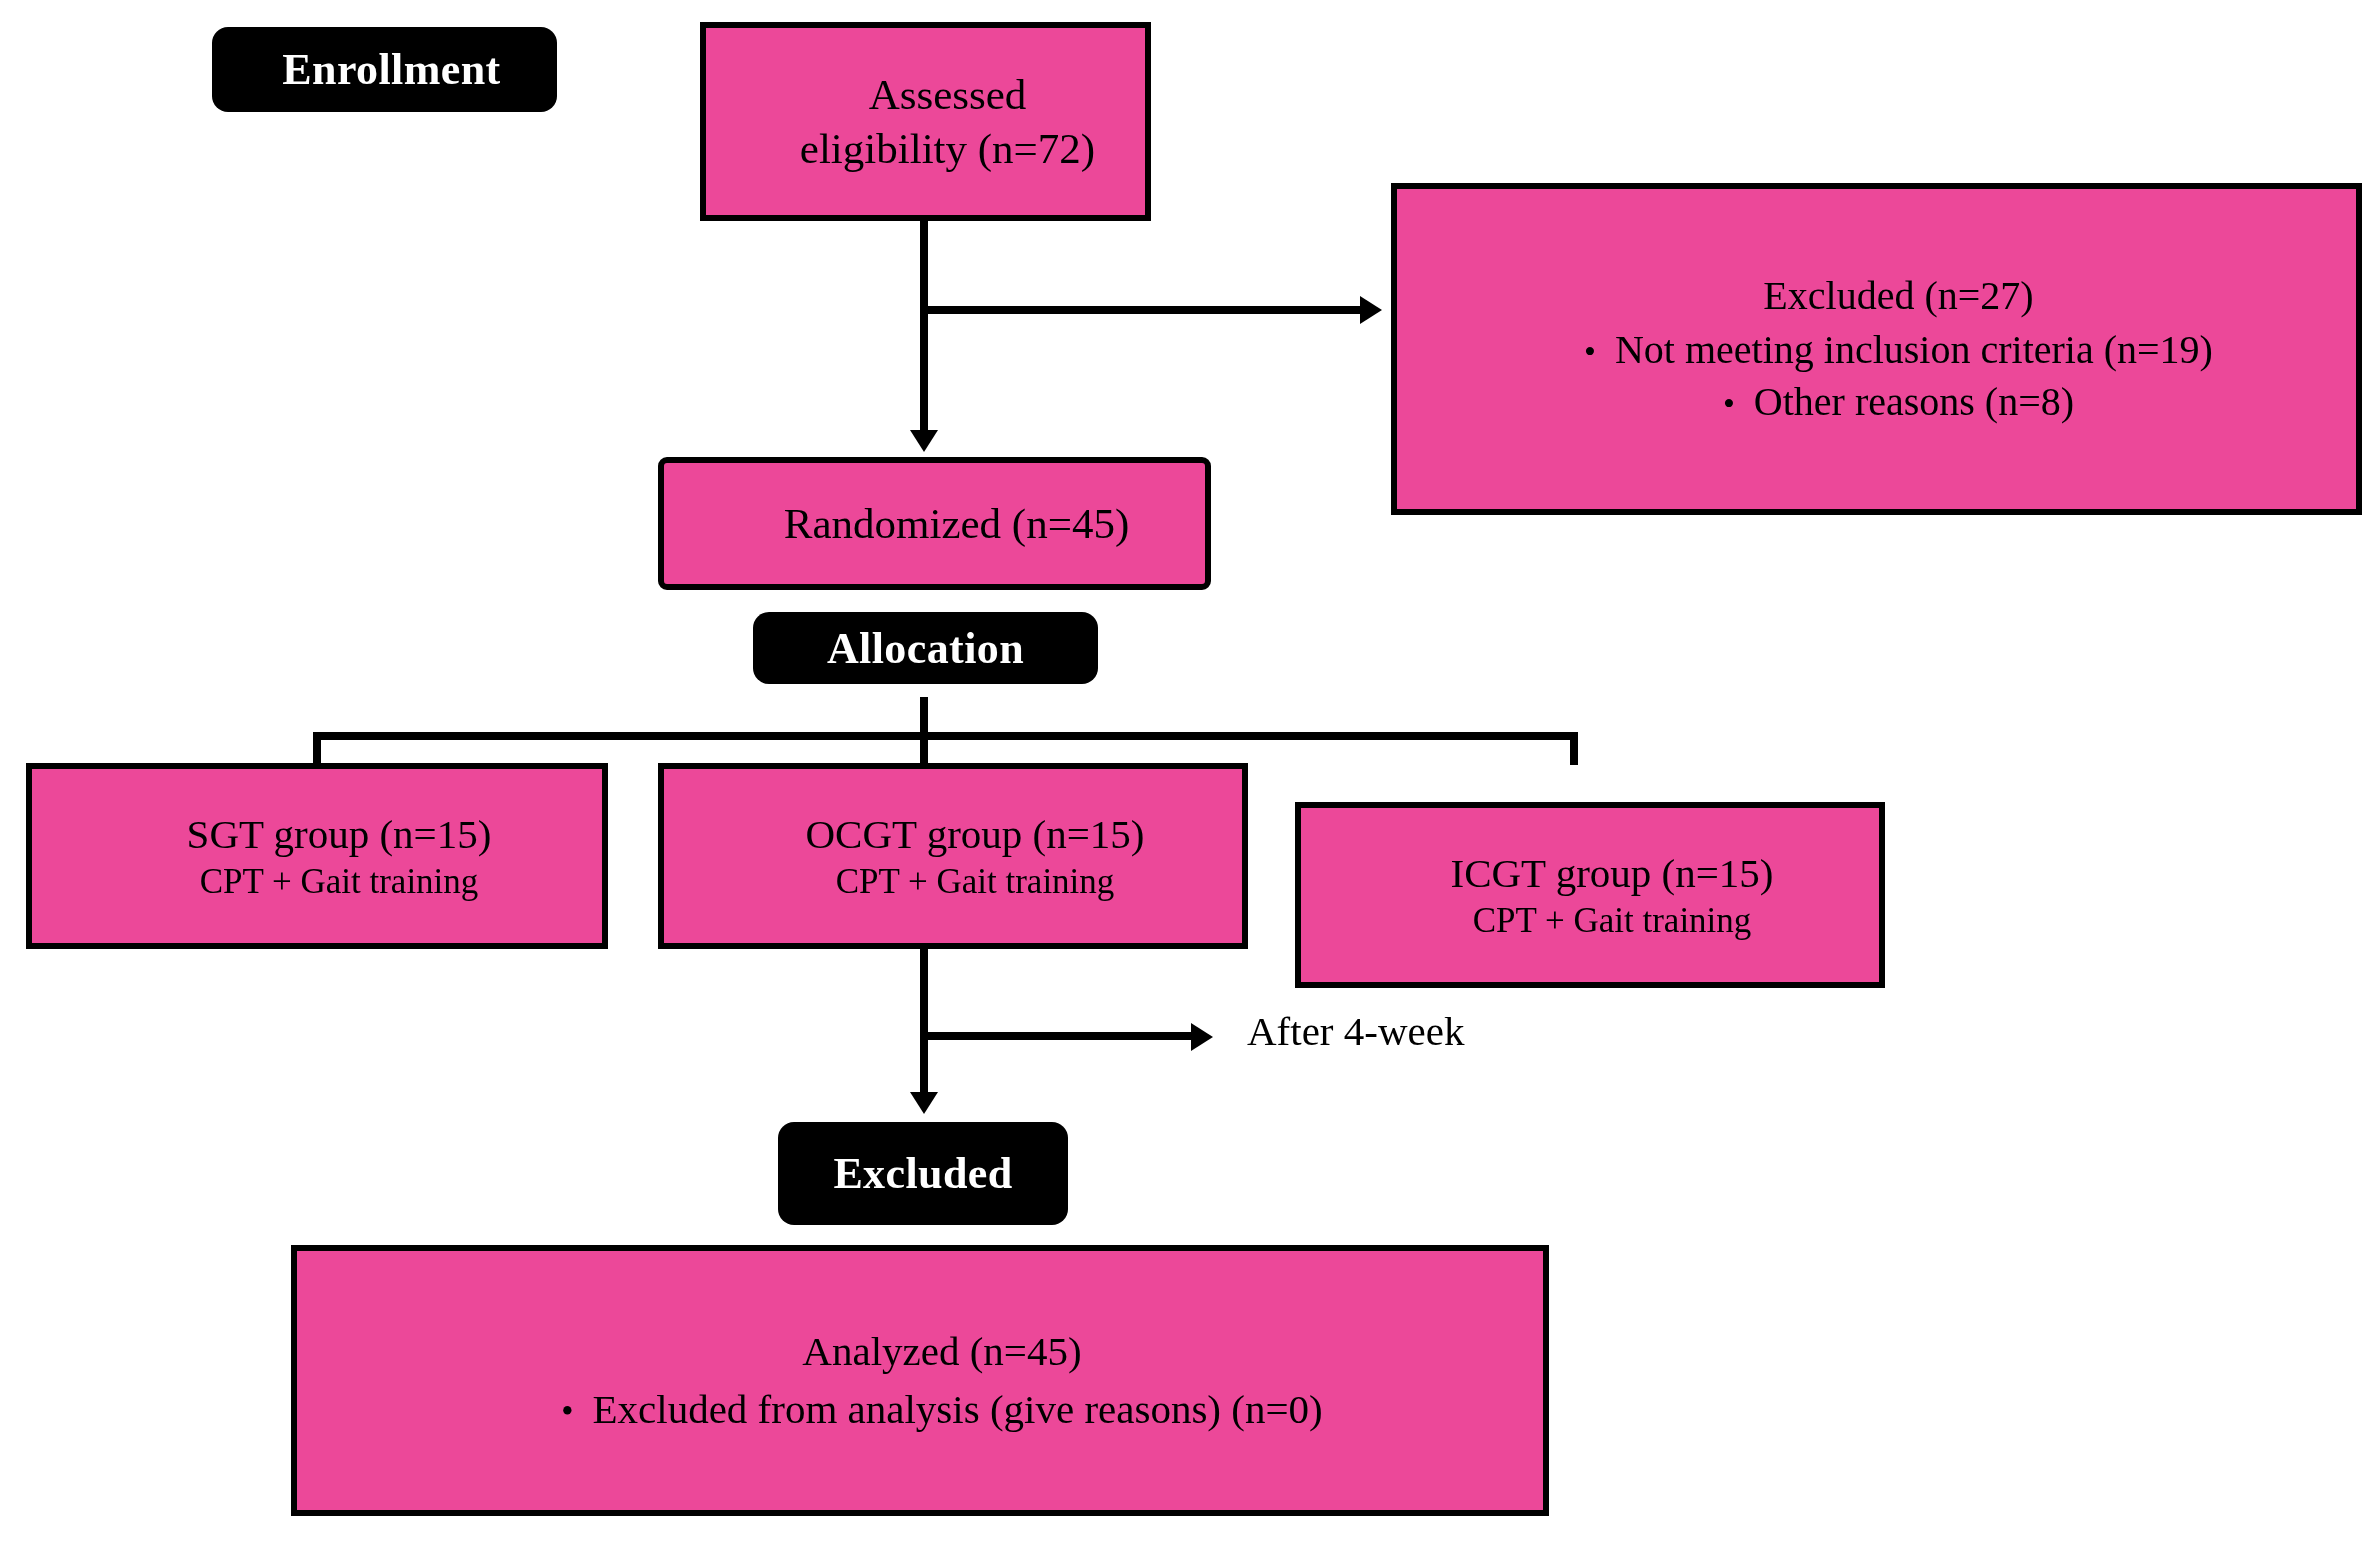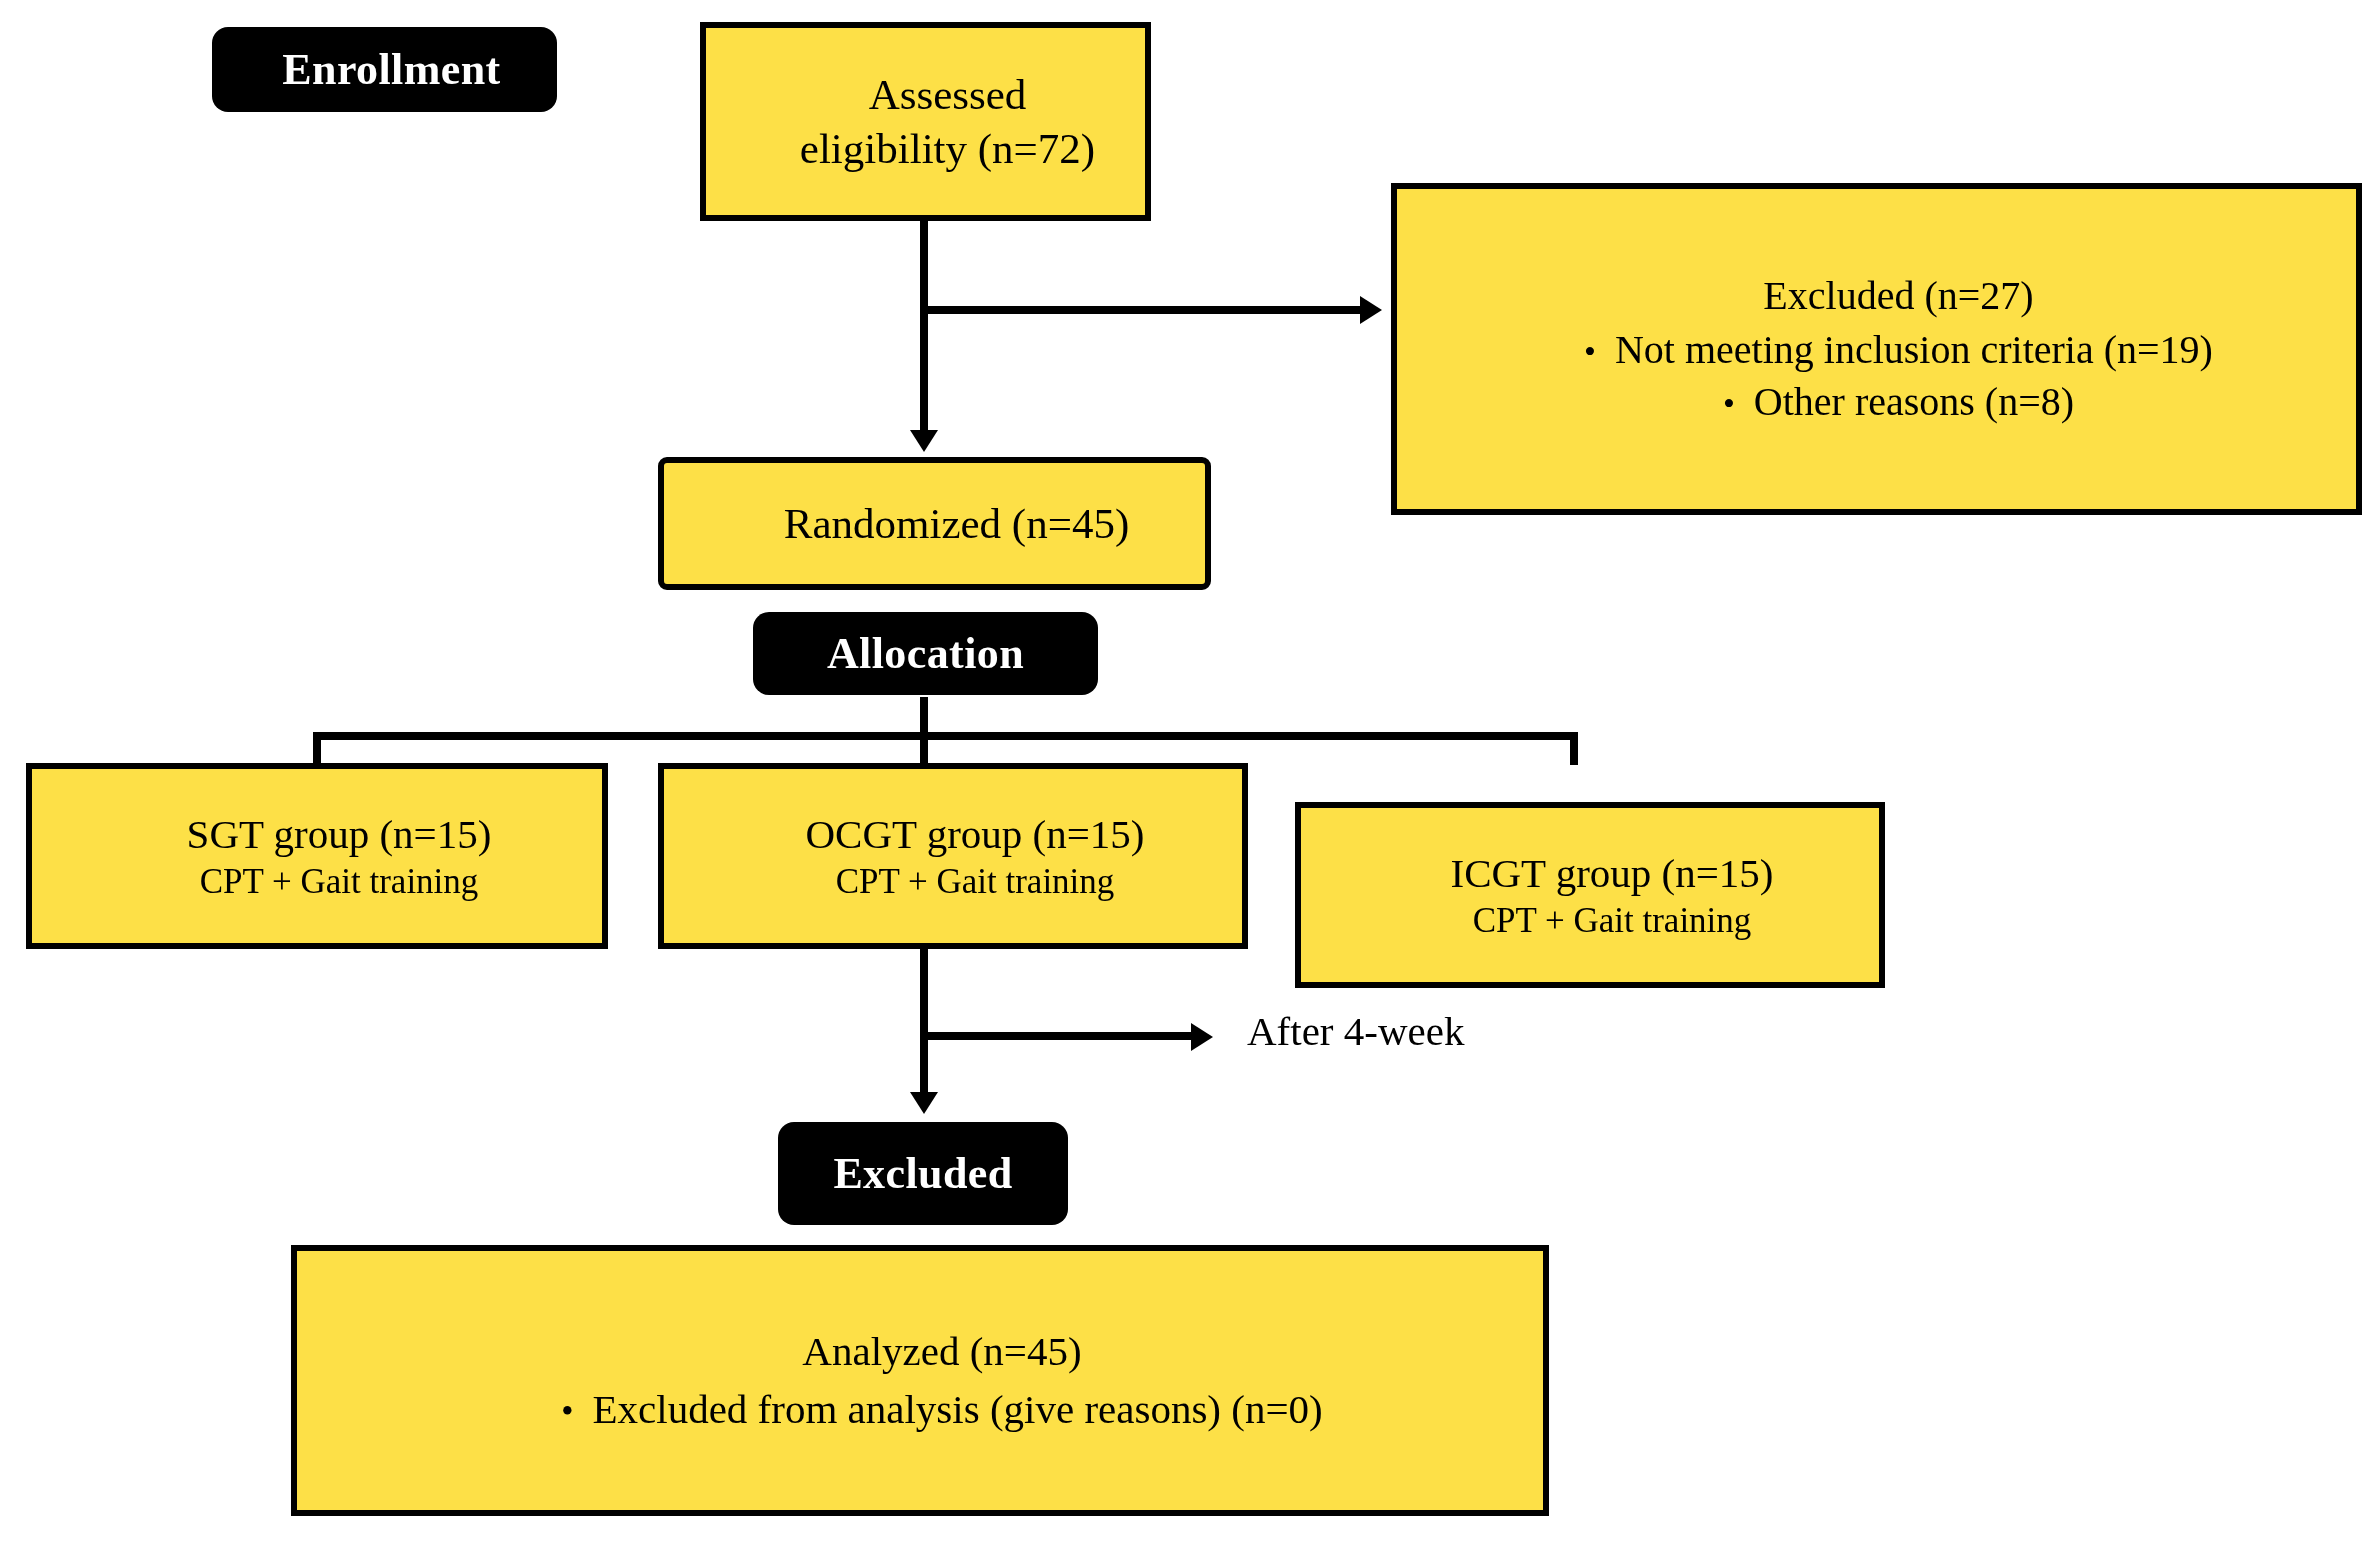--- a/index.html
+++ b/index.html
@@ -28,21 +28,21 @@
     align-items: center;
     justify-content: center;
     font-weight: bold;
     letter-spacing: 0.4px;
     box-sizing: border-box;
   }
 
   
   .flow-box {
     position: absolute;
-    background: #fde047;
+    background: #ec4899;
     border: 6.6px solid #000000;
     box-sizing: border-box;
     display: flex;
     flex-direction: column;
     align-items: center;
     justify-content: center;
     text-align: center;
     line-height: 1.24;
     padding-left: 44px;
   }
@@ -113,21 +113,21 @@
     <div class="bullet-row" style="margin-top:2.9px;">
       <span class="bullet-dot">•</span>
       <span>Other reasons (n=8)</span>
     </div>
   </div>
 
   <div class="flow-box" style="left:658px; top:457px; width:553px; height:133px; font-size:43px;border-radius:9px;">
     <span class="line-main">Randomized (n=45)</span>
   </div>
 
-  <div class="phase-badge" style="left:753px; top:612px; width:345px; height:83px; font-size:44px;">Allocation</div>
+  <div class="phase-badge" style="left:753px; top:612px; width:345px; height:72px; font-size:44px;">Allocation</div>
 
   <div class="conn-v" style="left:920px; top:697px; width:8px; height:41px;"></div>
   <div class="conn-h" style="left:313px; top:732px; width:1265px; height:8px;"></div>
   <div class="conn-v" style="left:313px; top:732px; width:8px; height:33px;"></div>
   <div class="conn-v" style="left:920px; top:732px; width:8px; height:33px;"></div>
   <div class="conn-v" style="left:1570px; top:732px; width:8px; height:33px;"></div>
 
   <div class="flow-box" style="left:26px; top:763px; width:582px; height:186px; font-size:41px;">
     <span class="line-main">SGT group (n=15)</span>
     <span class="line-sub" style="font-size:35px;">CPT + Gait training</span>

